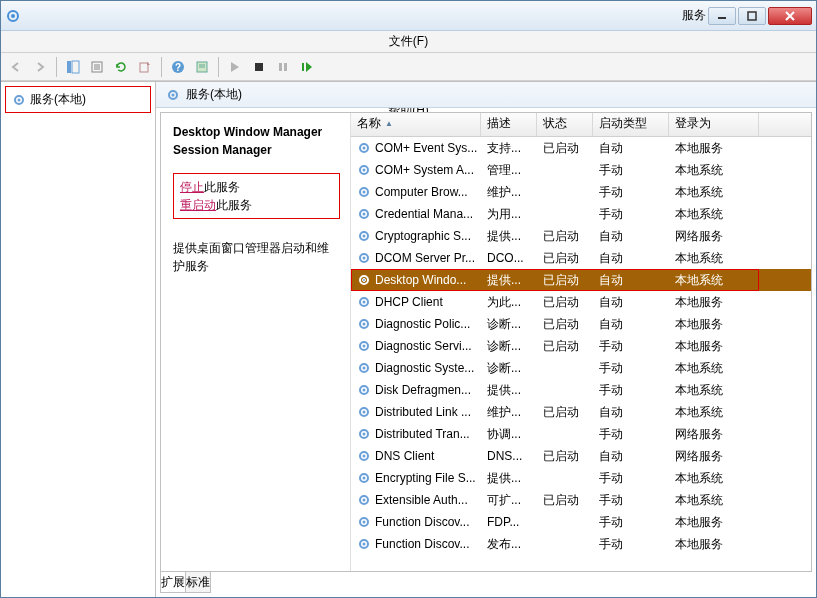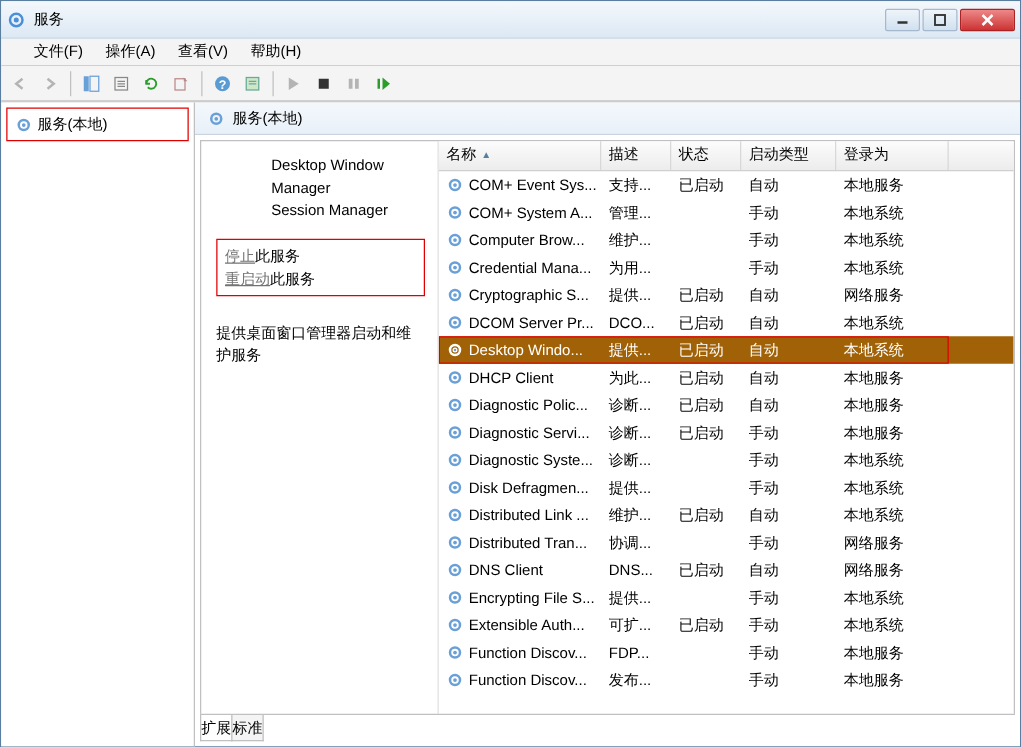--- a/index.html
+++ b/index.html
@@ -1,40 +1,40 @@
 <!DOCTYPE html>
 <html><head>
 <meta charset="utf-8">
 <style>
   * { box-sizing: border-box; }
   body { margin: 0; font-family: "Microsoft YaHei", "Segoe UI", Tahoma, sans-serif; font-size: 12px; background: #fff; }
   .window { width: 817px; height: 598px; border: 1px solid #5a7ea0; background: #fff; display: flex; flex-direction: column; position: relative; }
   .titlebar { height: 30px; background: linear-gradient(#f4f8fc, #dce8f4); border-bottom: 1px solid #b8cee0; display: flex; align-items: center; padding: 0 4px; }
   .title-icon { width: 16px; height: 16px; margin-right: 6px; }
-  .title-text { flex: 1; color: #000; }
+  .title-text { flex: 1; color: #000; text-align: right; }
   .win-btns { display: flex; }
   .win-btn { width: 28px; height: 18px; border: 1px solid #a6b8ce; background: linear-gradient(#eef4fa,#d1e1f0); margin-left: 2px; display:flex; align-items:center; justify-content:center; border-radius: 2px; cursor: pointer; }
   .win-btn.close { background: linear-gradient(#e88,#c33); border-color:#a22; color:#fff; width:44px; }
-  .menubar { height: 22px; display: flex; align-items: center; padding: 0 18px; gap: 2px; background: #f4f4f4; border-bottom: 1px solid #d0d0d0; }
+  .menubar { height: 22px; display: flex; align-items: center; padding: 0 6px; gap: 2px; background: #f4f4f4; border-bottom: 1px solid #d0d0d0; flex-direction: column; }
   .menu-item { padding: 2px 8px; cursor: pointer; }
   .toolbar { height: 28px; display: flex; align-items: center; padding: 0 4px; background: #f4f4f4; border-bottom: 1px solid #d0d0d0; gap: 2px; }
   .tb-btn { width: 22px; height: 22px; display:flex; align-items:center; justify-content:center; border:1px solid transparent; border-radius:2px; cursor:pointer; position:relative; }
   .tb-btn.disabled { opacity: 0.4; cursor: default; }
   .tb-sep { width: 1px; height: 20px; background: #c0c0c0; margin: 0 3px; }
   .body { flex: 1; display: flex; min-height: 0; border-top: 1px solid #c0c0c0; }
   .left-pane { width: 155px; border-right: 1px solid #c0c0c0; background: #fff; padding: 4px; }
   .left-node { display:flex; align-items:center; gap:4px; padding: 2px 4px; }
   .red-box { border: 1px solid #e00000; }
   .right-pane { flex:1; display:flex; flex-direction:column; min-width:0; }
   .right-header { height: 26px; background: linear-gradient(#f4f8fc,#e8f0f8); border-bottom:1px solid #c8d4e0; display:flex; align-items:center; padding: 0 10px; gap:6px; }
   .right-content { flex:1; display:flex; min-height:0; border: 1px solid #c0c0c0; margin: 4px 4px 0 4px; border-bottom:none; }
   .detail-pane { width: 190px; padding: 10px 10px 10px 12px; border-right: 1px solid #e0e0e0; line-height:1.5; }
-  .svc-name-hdr { font-weight: normal; margin-bottom: 14px; margin-left: 44px; }
+  .svc-name-hdr { font-weight: bold; margin-bottom: 14px; }
   .action-links { margin-bottom: 20px; padding-bottom:6px; }
-  .link { color: #737373; text-decoration: underline; cursor: pointer; }
+  .link { color: #be185d; text-decoration: underline; cursor: pointer; }
   .list-pane { flex:1; min-width:0; overflow: hidden; position:relative; }
   .list-header { height: 24px; display:flex; background: linear-gradient(#fcfcfc,#ececec); border-bottom:1px solid #d0d0d0;align-items:flex-end; }
   .col-h { border-right:1px solid #d8d8d8; padding: 4px 6px; display:flex; align-items:center; overflow:hidden; white-space:nowrap; cursor:pointer; position:relative; }
   .col-h.sorted::after { content:"▲"; font-size:8px; color:#5a7ea0; margin-left:4px; }
   .c-name { width: 130px; }
   .c-desc { width: 56px; }
   .c-status { width: 56px; }
   .c-start { width: 76px; }
   .c-logon { width: 90px; }
   .list-body { overflow-y: auto; height: calc(100% - 24px); }

